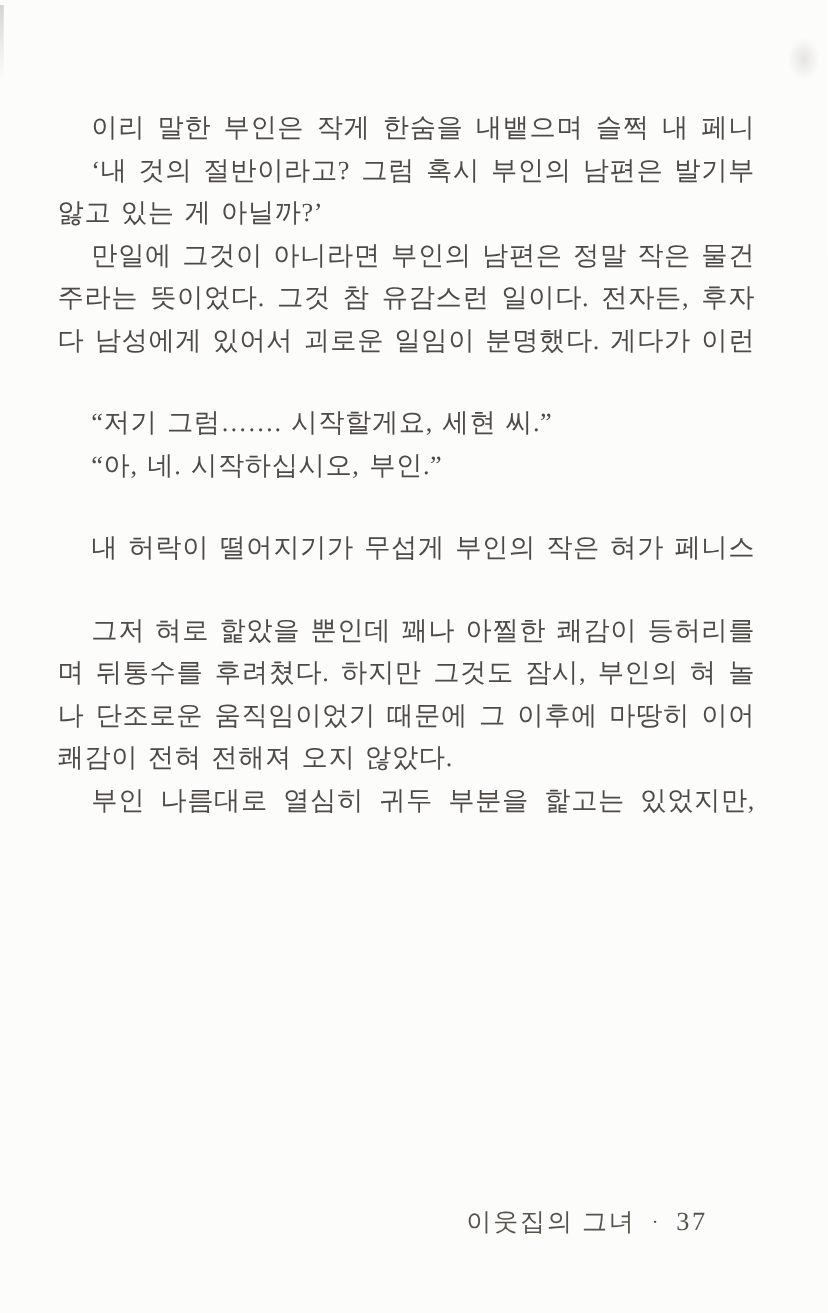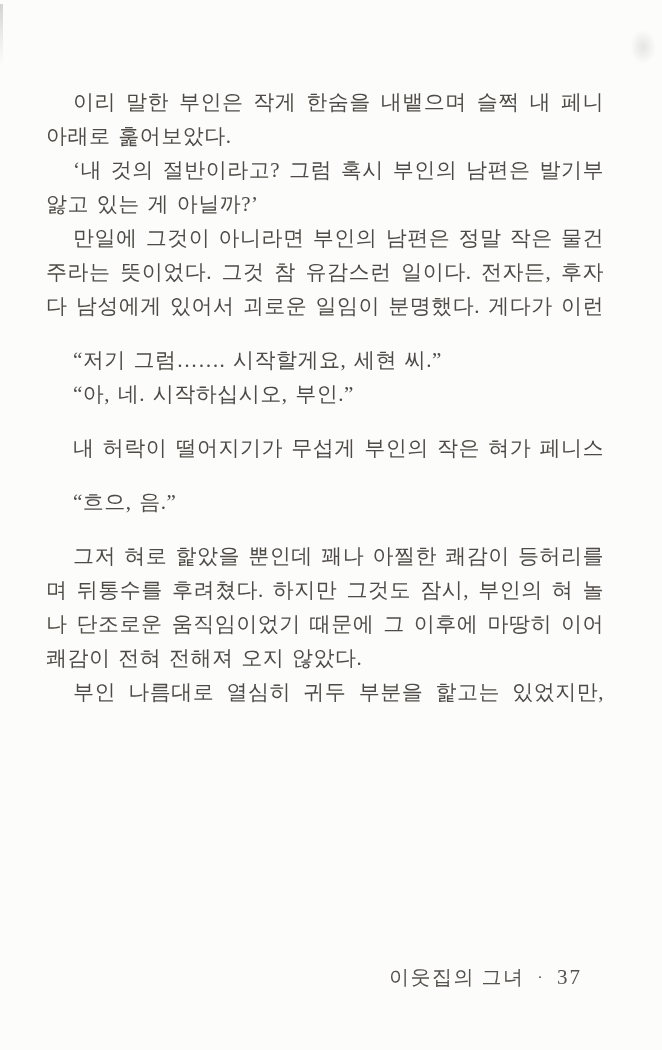--- a/index.html
+++ b/index.html
@@ -25,25 +25,25 @@
     overflow: hidden;
     text-align: left;
     letter-spacing: 0.5px;
     word-spacing: 2px;
   }
   .ln.j {
     text-align: justify;
     text-align-last: justify;
   }
   .ln.ind { padding-left: 27px; }
-  .ln.gap { margin-top: 20px; }
+  .ln.gap { margin-top: 32px; }
   .running-footer {
     position: absolute;
     top: 964px;
-    right: 80px;
+    right: 96px;
     font-size: 20px;
     line-height: 26px;
     letter-spacing: 1.5px;
     color: #56534d;
     white-space: nowrap;
   }
   .running-footer .dot {
     display: inline-block;
     margin: 0 13px;
     font-size: 15px;
@@ -70,30 +70,28 @@
 </style>
 </head>
 <body>
 
 <div class="page">
   <div class="edge-artifact-left"></div>
   <div class="edge-artifact-topright"></div>
 
   <div class="page-body">
     <div class="ln ind j">이리 말한 부인은 작게 한숨을 내뱉으며 슬쩍 내 페니스를 위</div>
-    <div class="ln">아래로 훑어보았다.</div>
     <div class="ln ind j">‘내 것의 절반이라고? 그럼 혹시 부인의 남편은 발기부전증을</div>
     <div class="ln">앓고 있는 게 아닐까?’</div>
     <div class="ln ind j">만일에 그것이 아니라면 부인의 남편은 정말 작은 물건의 소유</div>
     <div class="ln j">주라는 뜻이었다. 그것 참 유감스런 일이다. 전자든, 후자든 둘</div>
     <div class="ln j">다 남성에게 있어서 괴로운 일임이 분명했다. 게다가 이런 미인</div>
     <div class="ln ind gap">“저기 그럼……. 시작할게요, 세현 씨.”</div>
     <div class="ln ind">“아, 네. 시작하십시오, 부인.”</div>
     <div class="ln ind j gap">내 허락이 떨어지기가 무섭게 부인의 작은 혀가 페니스의 첨단</div>
-    <div class="ln ind gap">“흐으, 음.”</div>
     <div class="ln ind j gap">그저 혀로 핥았을 뿐인데 꽤나 아찔한 쾌감이 등허리를 관통하</div>
     <div class="ln j">며 뒤통수를 후려쳤다. 하지만 그것도 잠시, 부인의 혀 놀림은 꽤</div>
     <div class="ln j">나 단조로운 움직임이었기 때문에 그 이후에 마땅히 이어져야 할</div>
     <div class="ln">쾌감이 전혀 전해져 오지 않았다.</div>
     <div class="ln ind j">부인 나름대로 열심히 귀두 부분을 핥고는 있었지만, 유감스럽</div>
   </div>
 
   <div class="running-footer">
     <span>이웃집의 그녀</span><span class="dot">·</span><span class="pagenum">37</span>
   </div>

